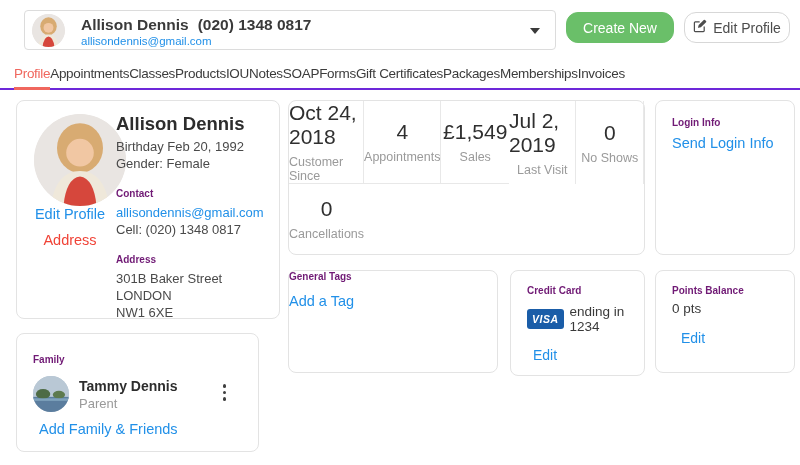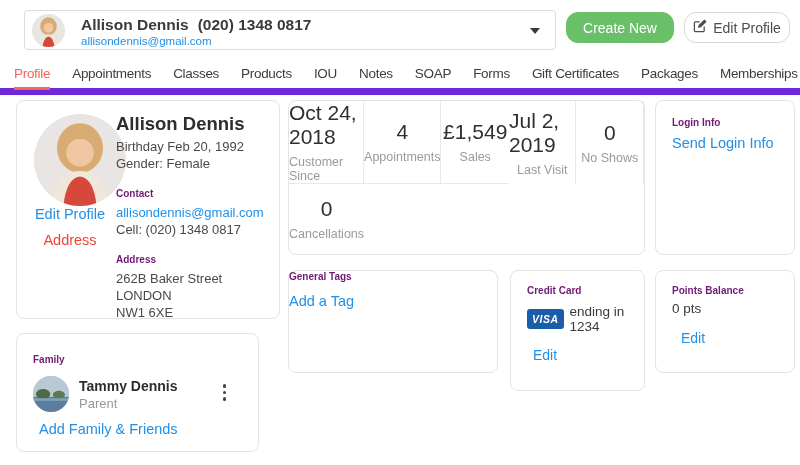--- a/index.html
+++ b/index.html
@@ -12,21 +12,21 @@
 .sel-avatar{position:absolute;left:7px;top:3px;width:33px;height:33px;border-radius:50%;overflow:hidden;background:#e9e5e2}
 .sel-name{position:absolute;left:56px;top:5px;font-size:15.5px;font-weight:bold;color:#3a3a3a;white-space:nowrap}
 .sel-name .ph{margin-left:9px}
 .sel-email{position:absolute;left:56px;top:24px;font-size:11.5px;color:var(--link-blue,#2190e8)}
 .caret{position:absolute;right:15px;top:17px;width:0;height:0;border-left:5px solid transparent;border-right:5px solid transparent;border-top:6px solid #3a3a3a}
 .btn{position:absolute;top:12px;height:31px;border-radius:12px;font-size:14px;font-family:inherit;display:flex;align-items:center;justify-content:center;cursor:pointer}
 .btn-green{left:566px;width:108px;background:var(--button-green,#6abf69);border:1px solid var(--button-green,#6abf69);color:#fff}
 .btn-white{left:684px;width:106px;background:#fff;border:1px solid #d7d7d7;color:#4c4c4c;gap:6px}
 
 
-.tabs{position:absolute;left:0;top:61px;width:800px;padding-left:14px;display:flex;gap:22px;border-bottom:7px solid #6d28d9}
+.tabs{position:absolute;left:0;top:61px;width:800px;padding-left:14px;display:flex;gap:0;border-bottom:2px solid #6d28d9}
 .tab{font-size:13.5px;letter-spacing:-0.3px;color:#3c3c3c;padding:5px 0 6px;border-bottom:3px solid transparent;margin-bottom:-2px;white-space:nowrap;cursor:pointer;text-decoration:none}
 .tab.active{color:var(--accent-red,#f0675e);border-bottom-color:var(--accent-red,#f0675e)}
 
 
 .card{position:absolute;background:#fff;border:1px solid #e3e3e3;border-radius:8px}
 .hd{font-size:10px;font-weight:bold;color:#701a75}
 .link{color:var(--link-blue,#2190e8);font-size:14px;cursor:pointer;text-decoration:none;display:inline-block}
 
 
 .profile-card{left:16px;top:100px;width:264px;height:219px}
@@ -46,21 +46,21 @@
 .stat:nth-child(-n+3){border-bottom:1px solid #e8e8e8}
 .stat:nth-child(3n+1),.stat:nth-child(3n+2){border-right:1px solid #e8e8e8}
 .stat .val{font-size:21px;color:#2f2f2f}
 .stat .lbl{font-size:12.5px;color:var(--text-gray,#9a9a9a)}
 
 
 .login-card{left:655px;top:100px;width:140px;height:155px;padding:16px}
 .login-card .link{margin-top:7px;font-size:14.5px}
 .tags-card{left:288px;top:270px;width:210px;height:103px;}
 .tags-card .link{margin-top:11px;font-size:14.5px}
-.cc-card{left:510px;top:270px;width:135px;height:121px;padding:14px 16px}
+.cc-card{left:510px;top:270px;width:135px;height:106px;padding:14px 16px}
 .cc-row{margin-top:8px;display:flex;align-items:center;gap:6px;font-size:13.5px;color:#3a3a3a}
 .visa{display:inline-block;background:var(--visa-blue,#1a5da8);color:#fff;font-style:italic;font-weight:bold;font-size:10.5px;letter-spacing:.5px;padding:4px 5px;border-radius:3px}
 .cc-card .edit{margin-top:13px;margin-left:6px}
 .points-card{left:655px;top:270px;width:140px;height:103px;padding:14px 16px}
 .pts-val{margin-top:5px;font-size:13.5px;color:#3a3a3a}
 .points-card .edit{margin-top:14px;margin-left:9px}
 
 
 .family-card{left:16px;top:333px;width:243px;height:119px;padding:20px 16px 0}
 .fam-row{position:relative;margin-top:11px;height:38px}
@@ -136,21 +136,21 @@
       <div class="p-name">Allison Dennis</div>
       <div>Birthday Feb 20, 1992</div>
       <div>Gender: Female</div>
       <div class="p-sec">
         <div class="hd">Contact</div>
         <a class="link">allisondennis@gmail.com</a>
         <div>Cell: (020) 1348 0817</div>
       </div>
       <div class="p-sec">
         <div class="hd">Address</div>
-        <div>262B Baker Street</div>
+        <div>301B Baker Street</div>
         <div>LONDON</div>
         <div>NW1 6XE</div>
       </div>
     </div>
   </section>
 
   <section class="card stats-card">
     <div class="stat">
       <span class="val">Oct 24, 2018</span>
       <span class="lbl">Customer Since</span>

